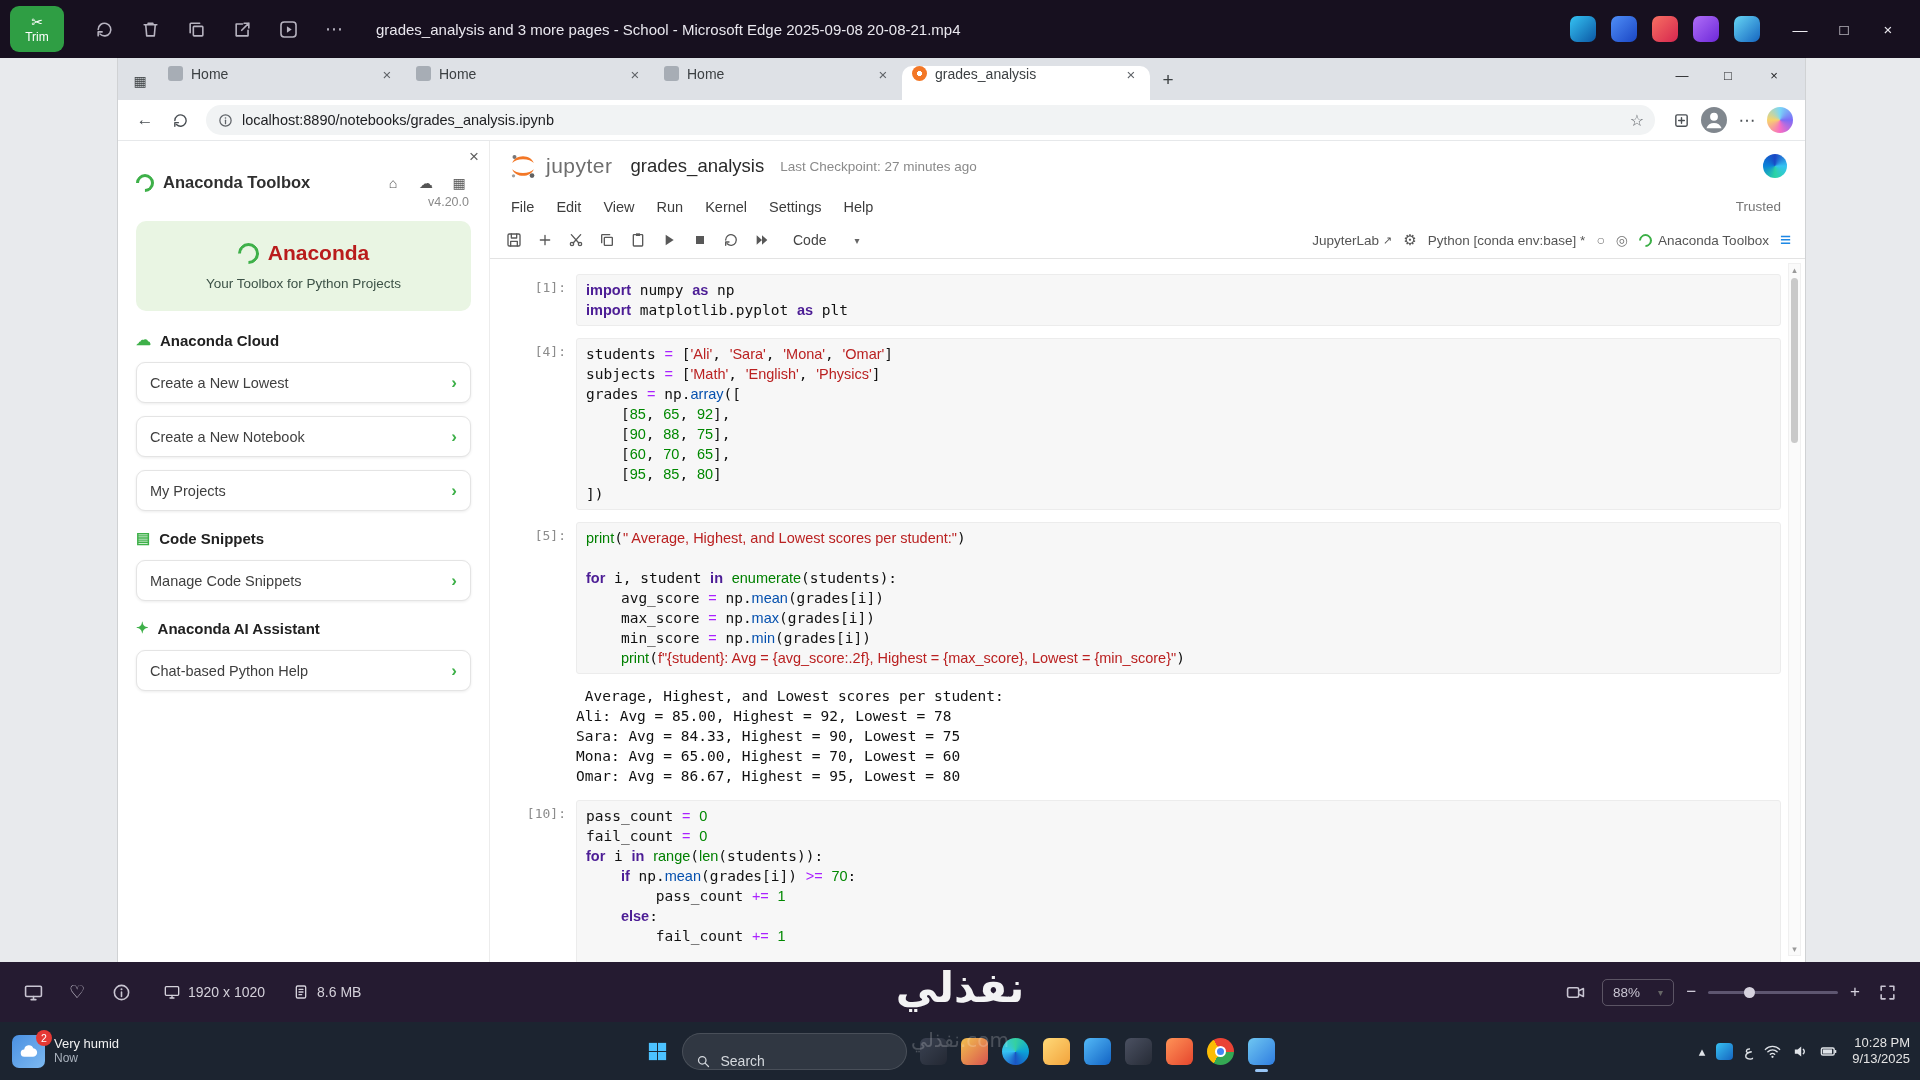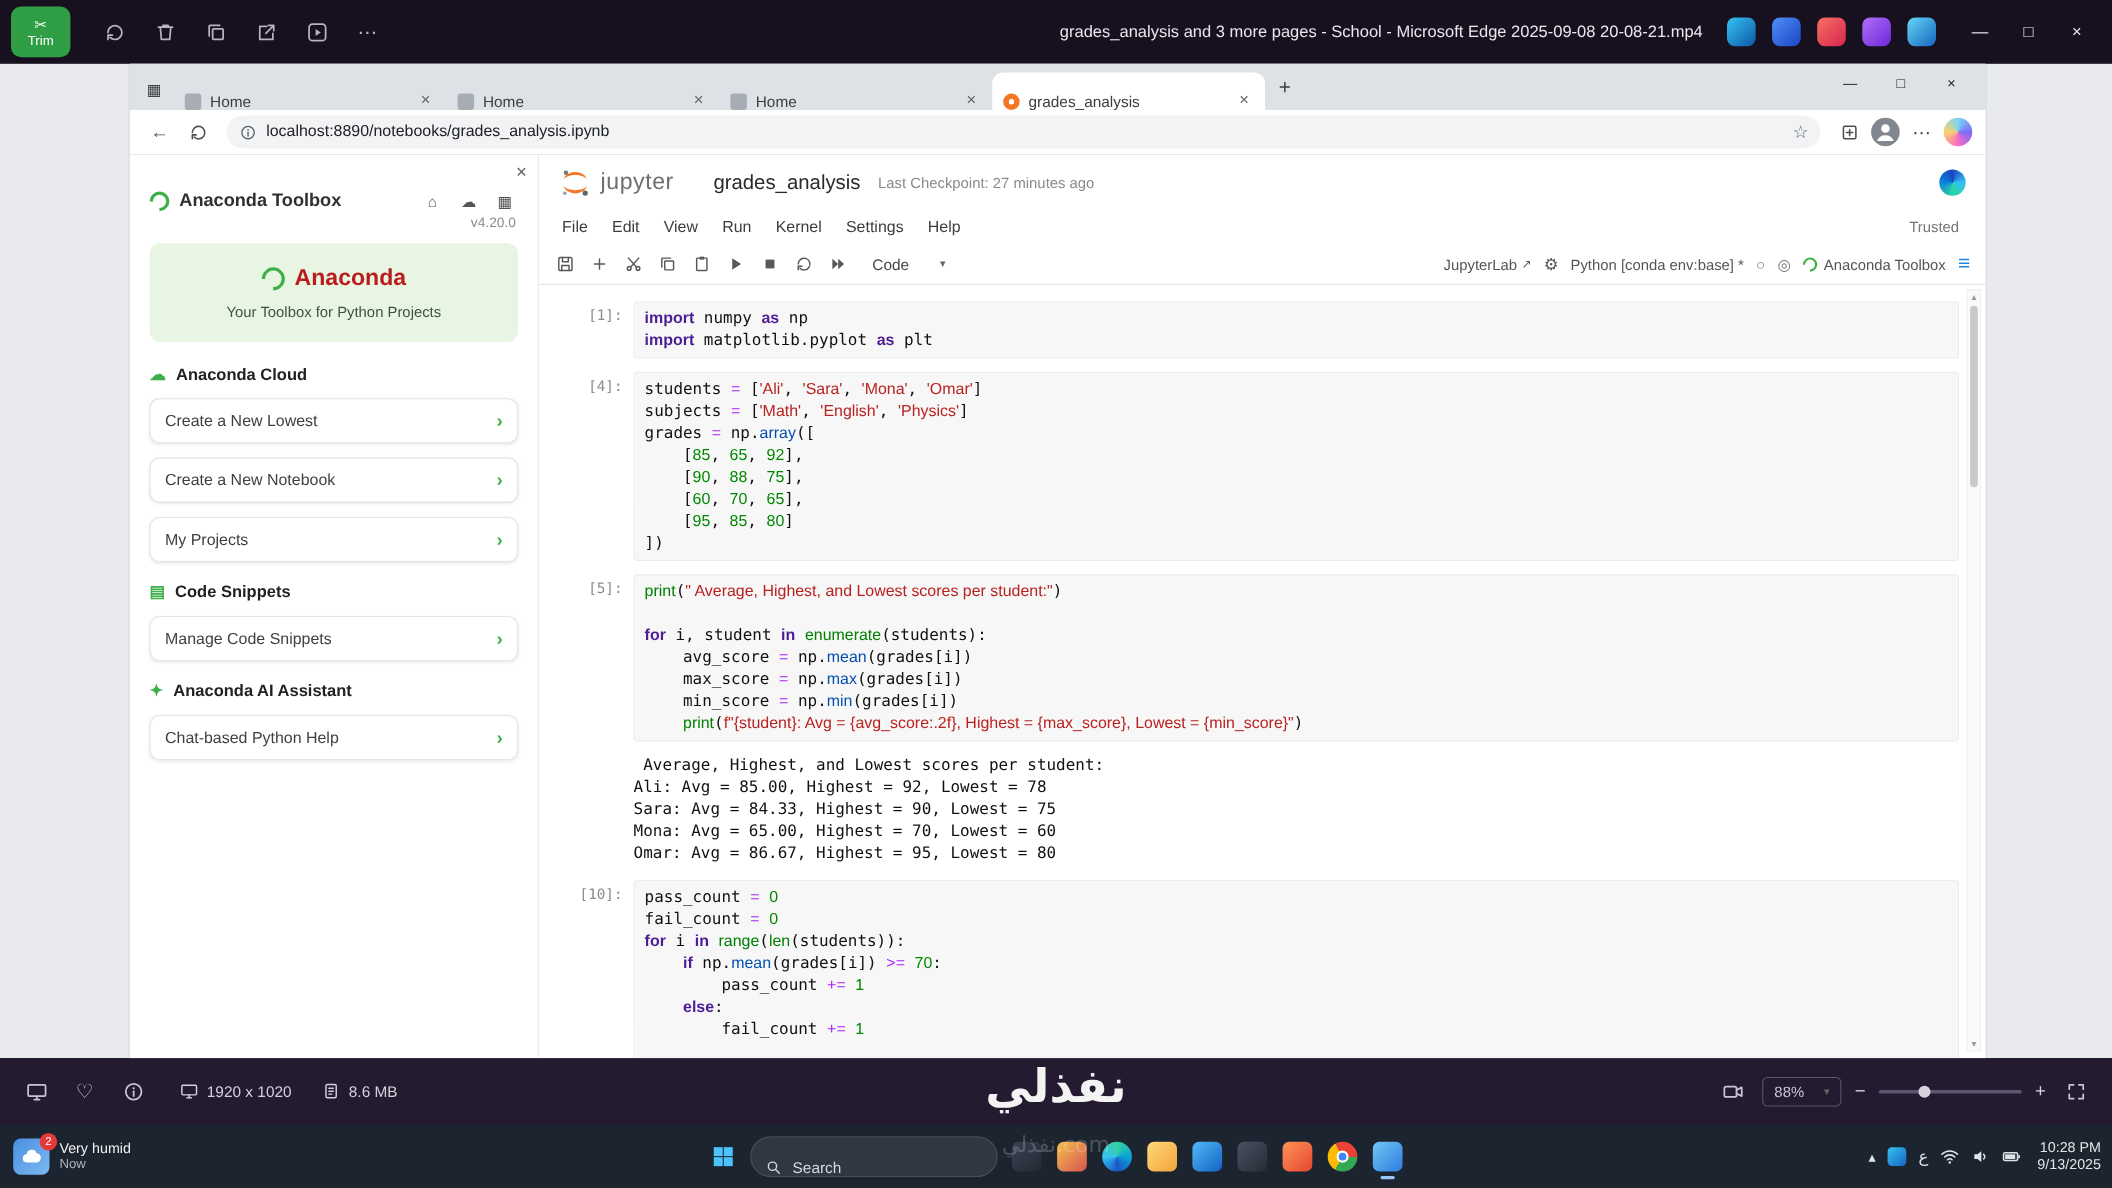--- a/index.html
+++ b/index.html
@@ -9,33 +9,33 @@
   svg [stroke]{stroke-linecap:round;stroke-linejoin:round}
 
   
   .topbar{position:absolute;top:0;left:0;right:0;height:58px;background:#17101f;display:flex;align-items:center;padding:0 10px;gap:4px;color:#c6c3cd}
   .trim-btn{width:54px;height:46px;background:#2f9e44;border-radius:9px;color:#fff;display:flex;flex-direction:column;align-items:center;justify-content:center;gap:1px;margin-right:16px;cursor:pointer}
   .trim-g{font-size:14px;line-height:1}
   .trim-t{font-size:12px}
   .ptools{display:flex;align-items:center;gap:6px}
   .ptool{width:40px;height:40px;display:flex;align-items:center;justify-content:center;border-radius:7px;color:#b7b3c0;font-size:18px}
   .ptool svg{width:19px;height:19px}
-  .ptitle{flex:1;text-align:right;font-size:15px;color:#e9e7ee;white-space:nowrap;overflow:hidden;text-overflow:ellipsis;padding:0 18px}
+  .ptitle{flex:1;text-align:left;font-size:15px;color:#e9e7ee;white-space:nowrap;overflow:hidden;text-overflow:ellipsis;padding:0 18px}
   .ovapps{display:flex;align-items:center;gap:15px;margin-right:14px}
   .ovapp{width:26px;height:26px;border-radius:7px}
   .winctl{display:flex}
   .winbtn{width:44px;height:40px;display:flex;align-items:center;justify-content:center;font-size:15px;color:#eceaf0}
 
   
   .video-area{position:absolute;top:58px;left:0;right:0;height:904px;background:#e8eaed}
   .browser{position:absolute;left:118px;top:0;width:1687px;height:904px;background:#fff;box-shadow:0 0 0 1px rgba(0,0,0,.10)}
   .tabstrip{height:42px;background:#dee1e6;display:flex;align-items:flex-end;padding:0 8px 0 6px}
   .tabactions{width:28px;height:28px;margin:0 4px 5px 2px;display:flex;align-items:center;justify-content:center;font-size:14px;color:#3c4043}
   .tabs{display:flex;align-items:flex-end}
-  .tab{width:248px;height:34px;border-radius:10px 10px 0 0;display:flex;align-items:flex-end;padding:0 10px;gap:8px;font-size:14px;color:#3c4043;position:relative;cursor:pointer}
+  .tab{width:248px;height:34px;border-radius:10px 10px 0 0;display:flex;align-items:flex-start;padding:0 10px;gap:8px;font-size:14px;color:#3c4043;position:relative;cursor:pointer}
   .tab.active{background:#fff}
   .tab-ic{width:15px;height:15px;border-radius:3px;background:#a7adb5;flex:none}
   .tab.active .tab-ic{border-radius:50%;background:radial-gradient(circle,#fff 0 22%,#f37726 26%)}
   .tab-label{flex:1;white-space:nowrap;overflow:hidden;text-overflow:ellipsis}
   .tab-close{width:18px;height:18px;border-radius:50%;text-align:center;line-height:17px;font-size:15px;color:#5f6368;flex:none}
   .newtab{width:28px;height:28px;margin:0 0 6px 4px;font-size:19px;color:#3c4043;display:flex;align-items:center;justify-content:center}
   .bwinctl{margin-left:auto;display:flex;align-self:flex-start}
   .bwbtn{width:46px;height:34px;display:flex;align-items:center;justify-content:center;font-size:13px;color:#202124}
   .addrbar{height:41px;display:flex;align-items:center;gap:5px;padding:0 12px;background:#fff;border-bottom:1px solid #e6e8ea}
   .navic{width:30px;height:30px;display:flex;align-items:center;justify-content:center;font-size:17px;color:#4a4f54}
@@ -68,21 +68,21 @@
   .hero-s{font-size:13.5px;color:#3d5247;margin-top:11px}
   .sb-group-h{display:flex;align-items:center;gap:9px;font-size:15px;font-weight:bold;color:#212121;margin:18px 0 13px}
   .sb-gic{color:#3eb049;font-size:15px}
   .sb-btn{height:41px;background:#fff;border:1px solid #e4e4e4;border-radius:9px;box-shadow:0 1px 3px rgba(0,0,0,.08);display:flex;align-items:center;padding:0 13px;margin-bottom:13px;font-size:14.5px;color:#3f3f3f;cursor:pointer}
   .sb-chev{margin-left:auto;color:#3eb049;font-size:17px;font-weight:bold}
 
   
   .jmain{flex:1;position:relative;background:#fff}
   .jheader{height:50px;display:flex;align-items:center;padding:0 18px;gap:8px}
   .jlogo svg{width:30px;height:30px}
-  .jbrand{font-size:21px;color:#6e6e6e;letter-spacing:.5px;margin-right:26px}
+  .jbrand{font-size:21px;color:#6e6e6e;letter-spacing:.5px;margin-right:8px}
   .jtitle{font-size:18.5px;color:#2a2a2a;margin-left:2px;cursor:pointer}
   .jchk{font-size:13.5px;color:#8a8a8a;margin-left:8px}
   .edgeic{margin-left:auto;width:24px;height:24px;border-radius:50%;background:conic-gradient(from 180deg,#2bd4a4,#0b83d8,#1a46c4,#35c3f3,#2bd4a4)}
   .jmenu{height:31px;display:flex;align-items:center;padding:0 10px}
   .jmenu-items{display:flex}
   .jmenu-item{padding:0 11px;font-size:14.5px;color:#3d3d3d;cursor:pointer}
   .trusted{margin-left:auto;font-size:13.5px;color:#757575;padding-right:14px}
   .jtoolbar{height:37px;display:flex;align-items:center;padding:0 8px;border-bottom:1px solid #e3e3e3;color:#585858}
   .tbleft{display:flex;align-items:center}
   .tbic{width:31px;height:26px;display:flex;align-items:center;justify-content:center;cursor:pointer}

